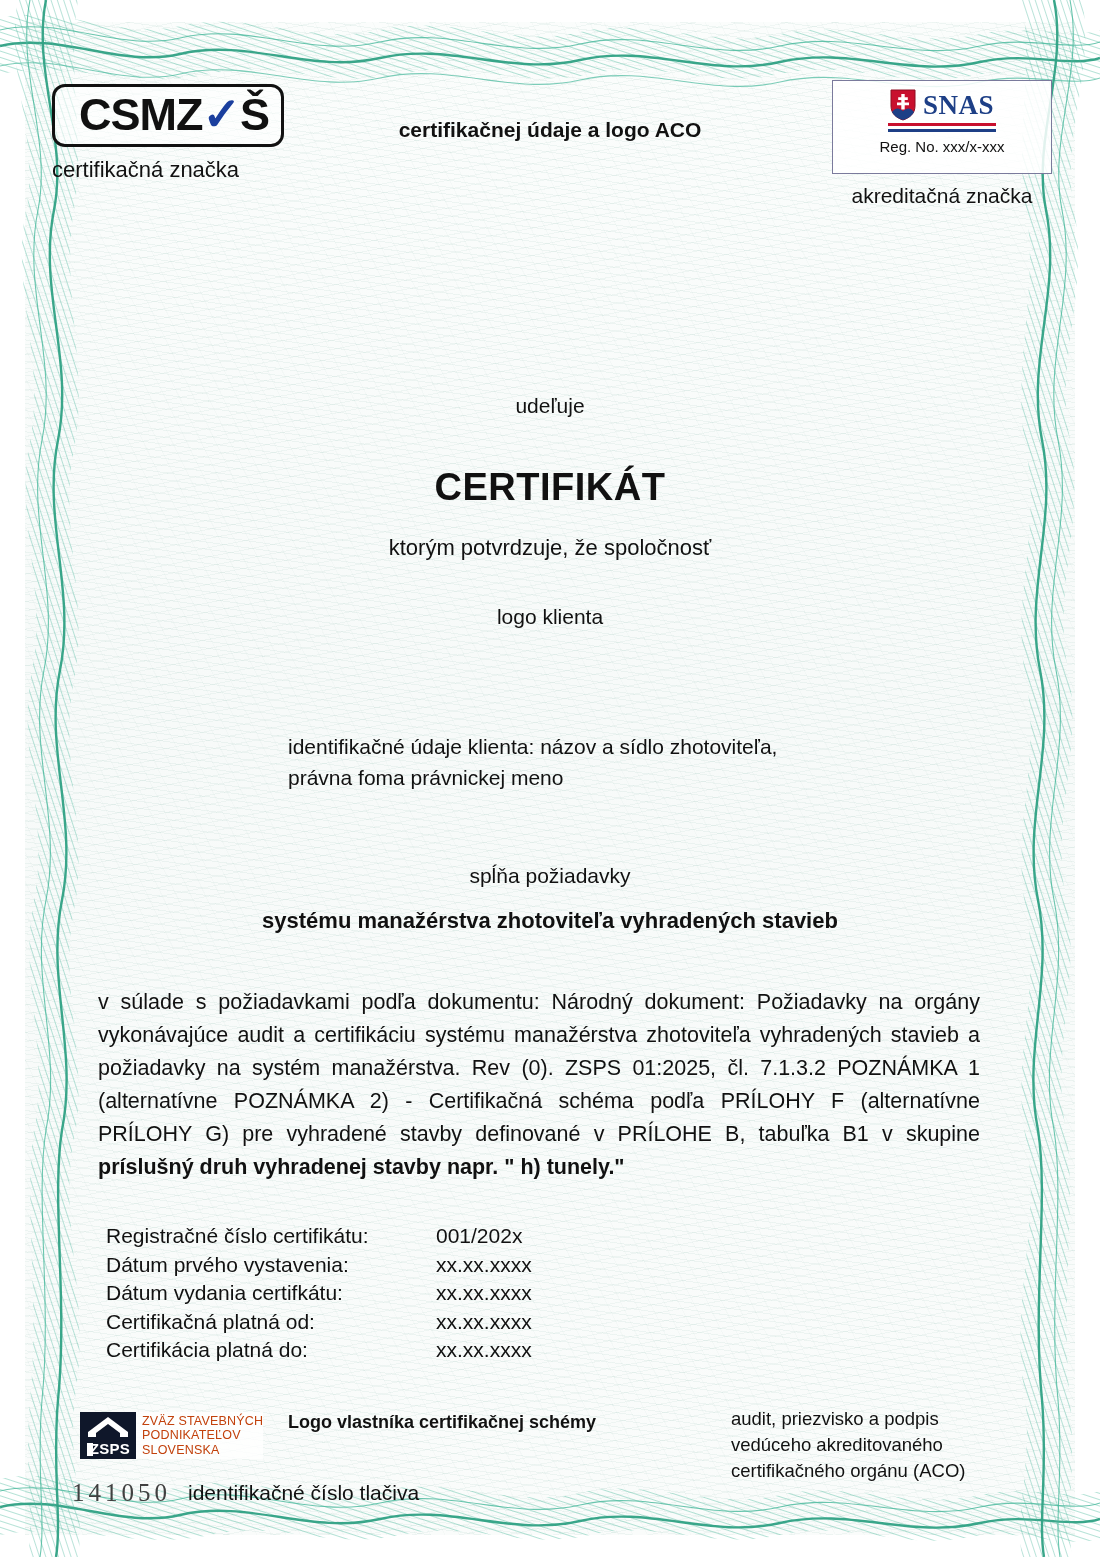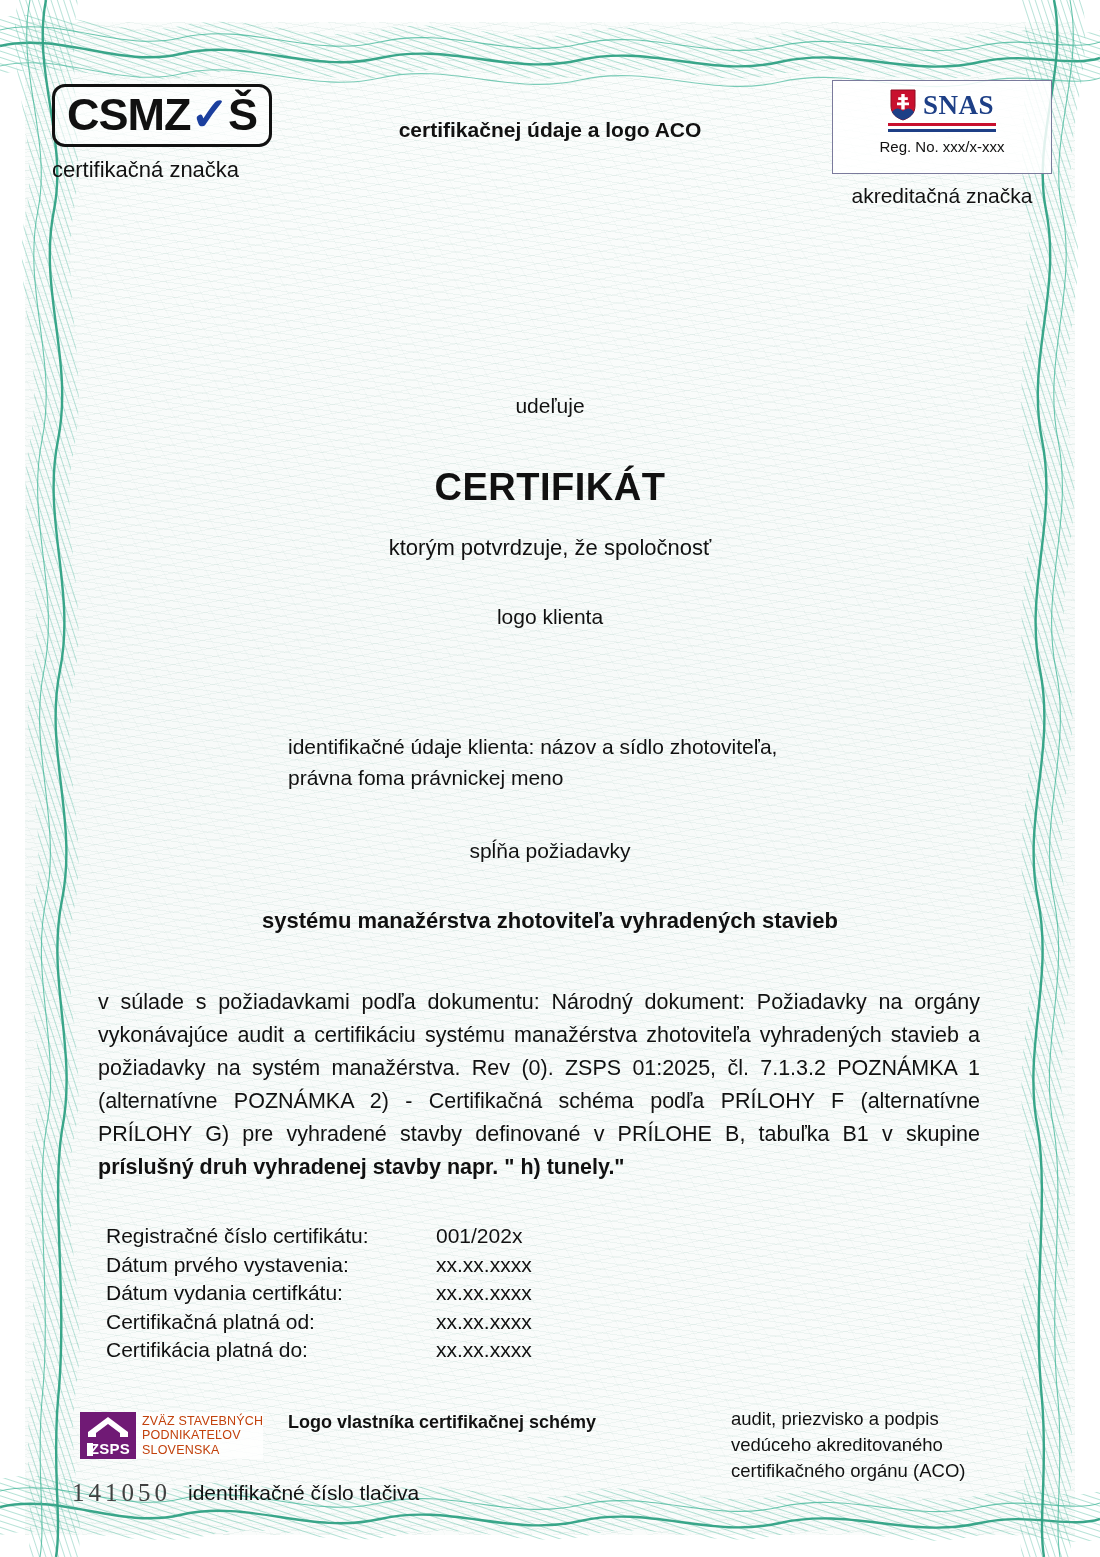--- a/index.html
+++ b/index.html
@@ -30,21 +30,21 @@
   
   #border-frame{position:absolute;inset:0;pointer-events:none;}
   #border-frame svg{display:block;width:1100px;height:1557px;}
 
   
   #content{position:absolute;left:0;top:0;width:1100px;height:1557px;}
 
   .hdr-left{position:absolute;left:52px;top:84px;width:280px;}
   .csmz-badge{
     display:inline-block;border:3px solid #111;border-radius:13px;
-    padding:2px 12px 4px 12px;background:rgba(255,255,255,.55);
+    padding:2px 12px 4px 24px;background:rgba(255,255,255,.55);
   }
   .csmz-text{
     font-family:"Liberation Sans", sans-serif;
     font-weight:bold;font-size:45px;line-height:50px;letter-spacing:-1px;
     color:#111;white-space:nowrap;
   }
   .csmz-check{color:#1b3f9e;font-size:46px;font-weight:bold;}
   .hdr-left-cap{font-size:22px;margin-top:10px;color:#111;}
 
   .hdr-center{
@@ -65,42 +65,42 @@
   .snas-bars{width:108px;margin:2px auto 0 auto;}
   .snas-bar{height:3px;}
   .snas-reg{font-size:15px;margin-top:6px;color:#111;white-space:nowrap;}
   .hdr-right-cap{font-size:21px;margin-top:10px;}
 
   .mid{position:absolute;left:0;width:1100px;text-align:center;}
   .t-udeluje{top:394px;font-size:21px;}
   .t-title{top:466px;font-size:38px;font-weight:bold;letter-spacing:.5px;}
   .t-ktorym{top:535px;font-size:22px;}
   .t-logoklienta{top:605px;font-size:21px;}
-  .t-spina{top:839px;font-size:21px;}
+  .t-spina{top:864px;font-size:21px;}
   .t-system{top:908px;font-size:22px;font-weight:bold;}
 
   .client-block{
     position:absolute;left:288px;top:731px;font-size:21px;line-height:31px;text-align:left;
   }
 
   .para{
     position:absolute;left:98px;top:986px;width:882px;
     font-size:21.5px;line-height:33px;text-align:justify;text-justify:inter-word;
   }
   .para b{font-weight:bold;}
 
   .fields{position:absolute;left:106px;top:1222px;font-size:21px;line-height:28.5px;}
   .f-row{display:flex;}
   .f-label{width:330px;}
   .f-value{}
 
   
   .zsps-wrap{position:absolute;left:80px;top:1412px;display:flex;align-items:center;background:rgba(255,255,255,.8);}
   .zsps-mark{
-    width:56px;height:47px;background:#701a75;position:relative;overflow:hidden;flex:none;
+    width:56px;height:47px;background:#0f172a;position:relative;overflow:hidden;flex:none;
   }
   .zsps-roof{
     position:absolute;left:7px;top:5px;width:42px;height:20px;
   }
   .zsps-name{
     position:absolute;left:4px;bottom:3px;width:52px;text-align:center;
     color:#fff;font-weight:bold;font-size:15px;letter-spacing:.3px;line-height:15px;
   }
   .zsps-bar{position:absolute;left:7px;bottom:3px;width:6px;height:13px;background:#fff;}
   .zsps-lines{

